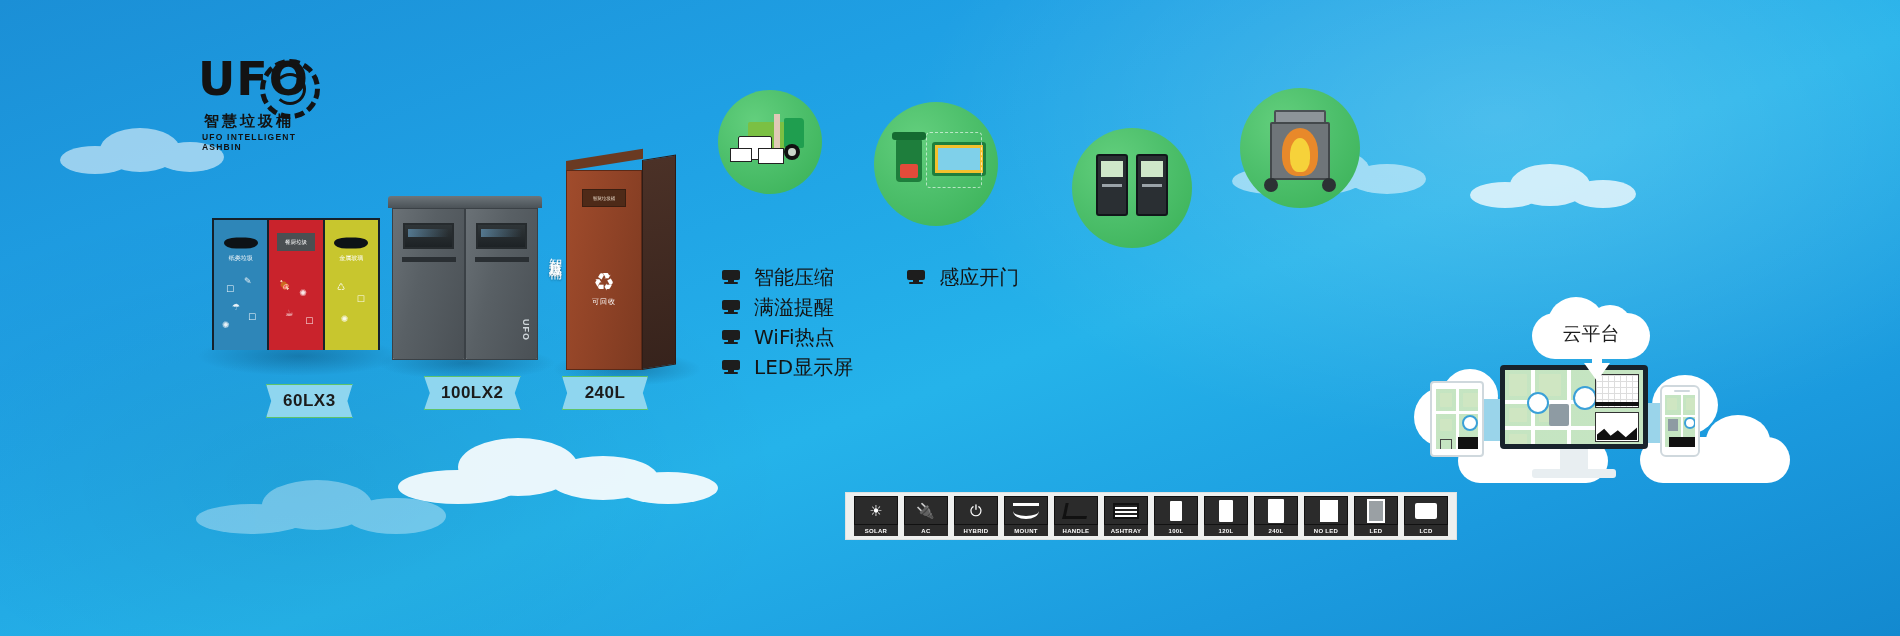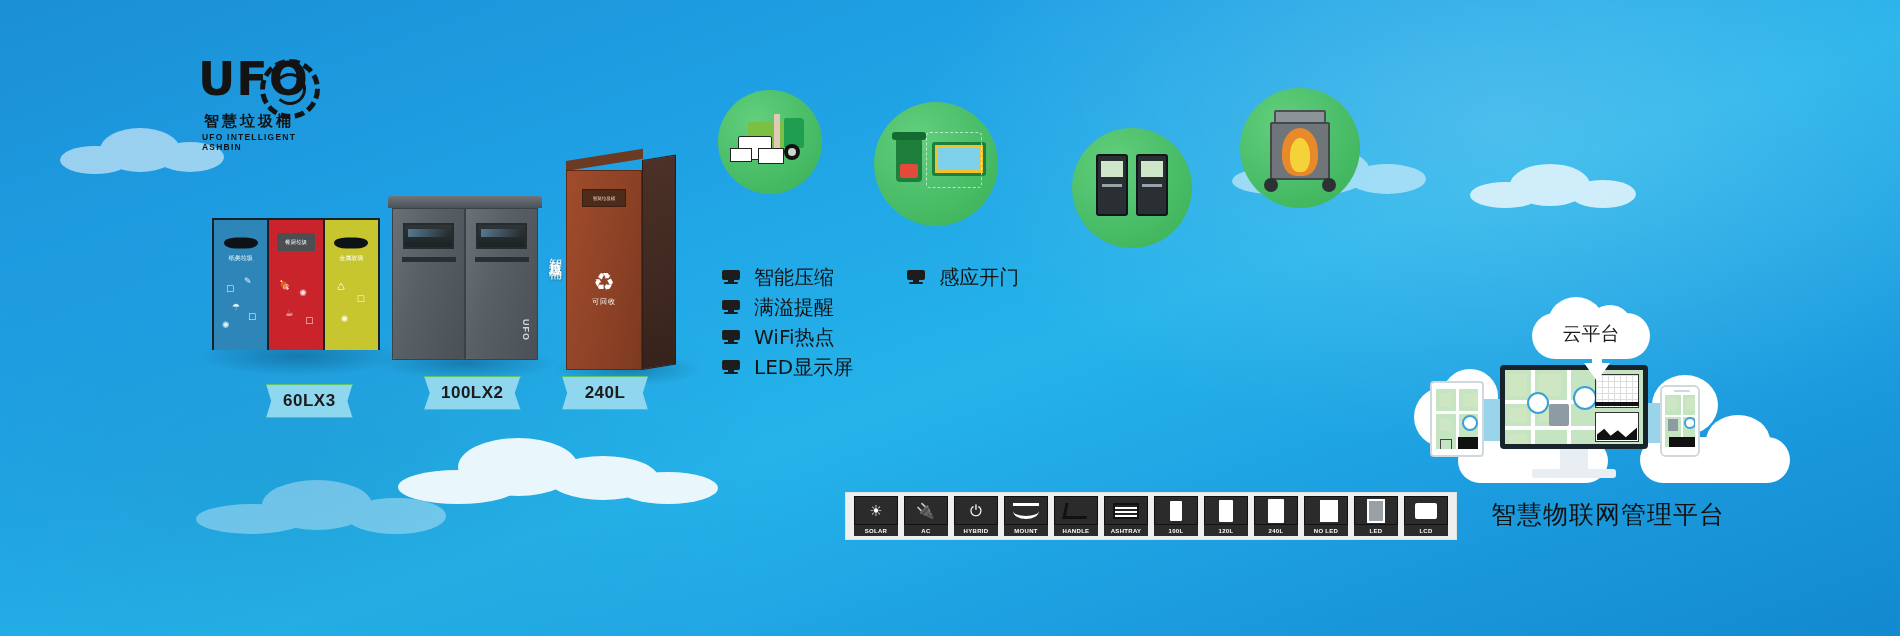--- a/index.html
+++ b/index.html
@@ -557,15 +557,14 @@
         <div class="road" style="left:16px;top:0;width:2px;height:100%"></div>
         <div class="blk" style="left:2px;top:3px;width:10px;height:12px"></div>
         <div class="blk" style="left:21px;top:3px;width:10px;height:12px"></div>
         <div class="gauge" style="left:19px;top:22px;width:12px;height:12px"></div>
         <div style="position:absolute;left:3px;top:24px;width:10px;height:12px;background:#8e9ba3"></div>
         <div style="position:absolute;left:4px;top:42px;width:26px;height:12px;background:#111"></div>
       </div>
     </div>
   </div>
 
-  <div id="bottomcap">智慧物联网管理平台</div>
 
 </div>
 
 </body></html>

